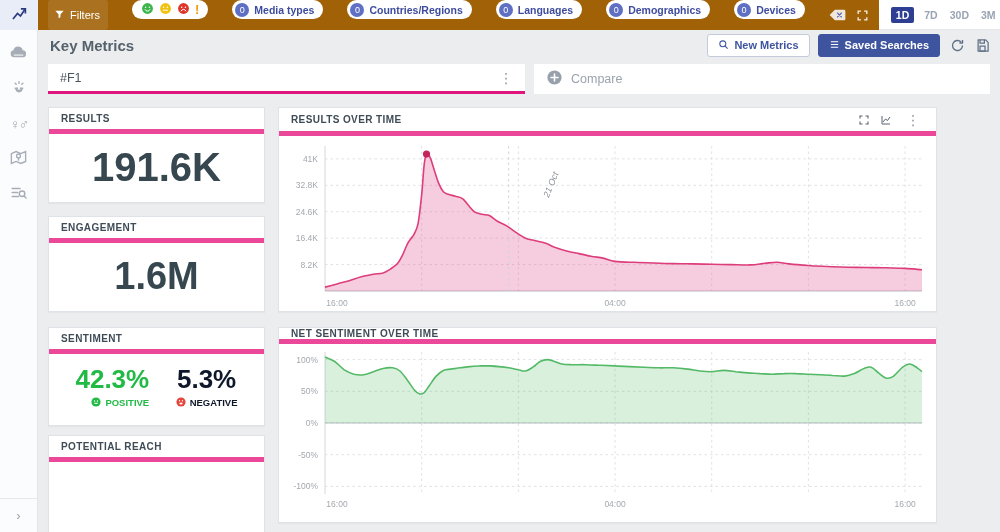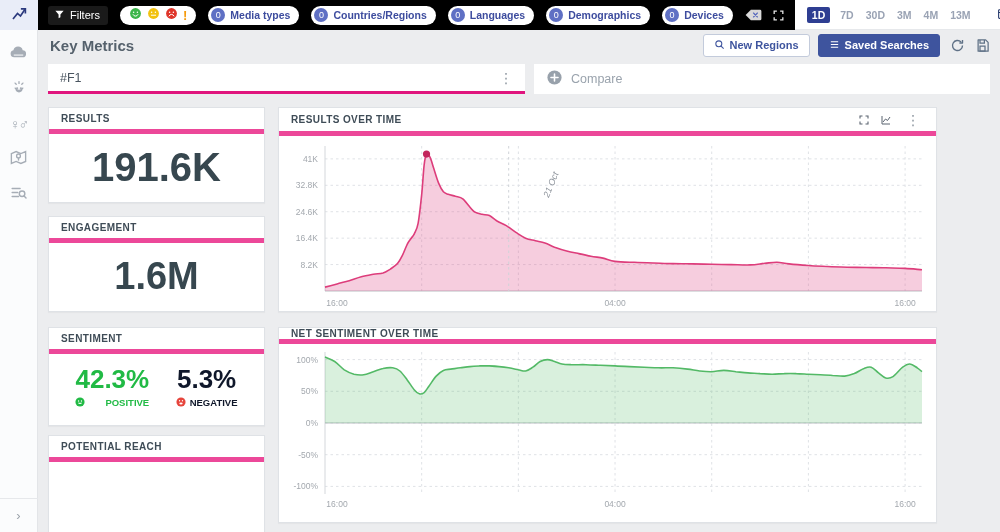--- a/index.html
+++ b/index.html
@@ -18,22 +18,22 @@
   .sb-gender { font-size:14px; color:#a6adb6; letter-spacing:-2px; }
   .sb-bottom { margin-top:auto; width:38px; height:34px; border-top:1px solid #e6e8eb;
                display:flex; align-items:center; justify-content:center; color:#9aa1a9;
                font-size:13px; cursor:pointer; }
 
   
   .main { flex:1; display:flex; flex-direction:column; min-width:0; }
 
   
   .header { height:30px; flex:none; display:flex; }
-  .header-blue { flex:1; background:#000000; display:flex; align-items:center;
-                 padding:0 10px; gap:12px; }
+  .header-blue { flex:1; background:#a16207; display:flex; 
+                 padding:0 10px; gap:24px; }
   .filters-btn { display:flex; align-items:center; gap:5px; color:#fff; font-size:11px;
                  padding:3px 8px 3px 6px; border-radius:3px; background:rgba(255,255,255,.10);
                  cursor:pointer; white-space:nowrap; }
   .pill { background:#fff; border-radius:12px; display:flex; align-items:center;
           height:19px; cursor:pointer; }
   .emoji-pill { gap:5px; padding:0 9px; }
   .emoji-pill .exc { color:#f59a0b; font-weight:bold; font-size:13px; line-height:1; }
   .filter-pill { gap:5px; padding:0 9px 0 3px; }
   .pill-count { width:14px; height:14px; border-radius:50%; background:#5f70c4; color:#fff;
                 font-size:9px; display:flex; align-items:center; justify-content:center; }
@@ -87,21 +87,21 @@
   .metric-hd { height:26px; }
   .metric-val { text-align:center; font-weight:bold; color:#37474f; }
   .v-results { font-size:40px; line-height:66px; }
   .v-eng, .v-reach { font-size:38px; line-height:66px; }
 
   .sent-body { display:flex; justify-content:space-evenly; padding-top:11px; }
   .sent-col { text-align:center; }
   .sent-val { font-size:26px; font-weight:bold; line-height:1.1; }
   .sent-pos { color:#21ba45; }
   .sent-neg { color:#0f172a; }
-  .sent-sub { display:flex; align-items:center; justify-content:space-between; gap:4px; margin-top:3px;
+  .sent-sub { display:flex; align-items:center; justify-content:flex-end; gap:4px; margin-top:3px;
               font-size:9.5px; font-weight:bold; }
 
   .chart-card1 { height:205px; margin-bottom:15px; }
   .chart-card2 { height:196px; }
   .chart-hd1 { height:28px; }
   .chart-hd2 { height:16px; }
   .chart-body1 { height:175px; position:relative; }
   .chart-body2 { height:168px; position:relative; }
   .chart-body1 svg, .chart-body2 svg { position:absolute; inset:0; }
 </style>
@@ -274,21 +274,21 @@
     <div class="toolbar">
       <span class="page-title">Key Metrics</span>
       <div class="tb-right">
         <div class="btn btn-outline">
           <span>
             <svg width="11" height="11" viewBox="0 0 24 24" fill="none" stroke="#3e549e" stroke-width="2.4">
               <circle cx="10.5" cy="10.5" r="6.5"></circle>
                 <path d="M15.5 15.5 21 21"></path>
             </svg>
           </span>
-          <span>New Regions</span>
+          <span>New Metrics</span>
         </div>
         <div class="btn btn-solid">
           <span>
             <svg width="11" height="11" viewBox="0 0 24 24" fill="none" stroke="#fff" stroke-width="2.6">
               <path d="M4 6h16M4 12h16M4 18h16"></path>
             </svg>
           </span>
           <span>Saved Searches</span>
         </div>
         <span class="tb-ic">

